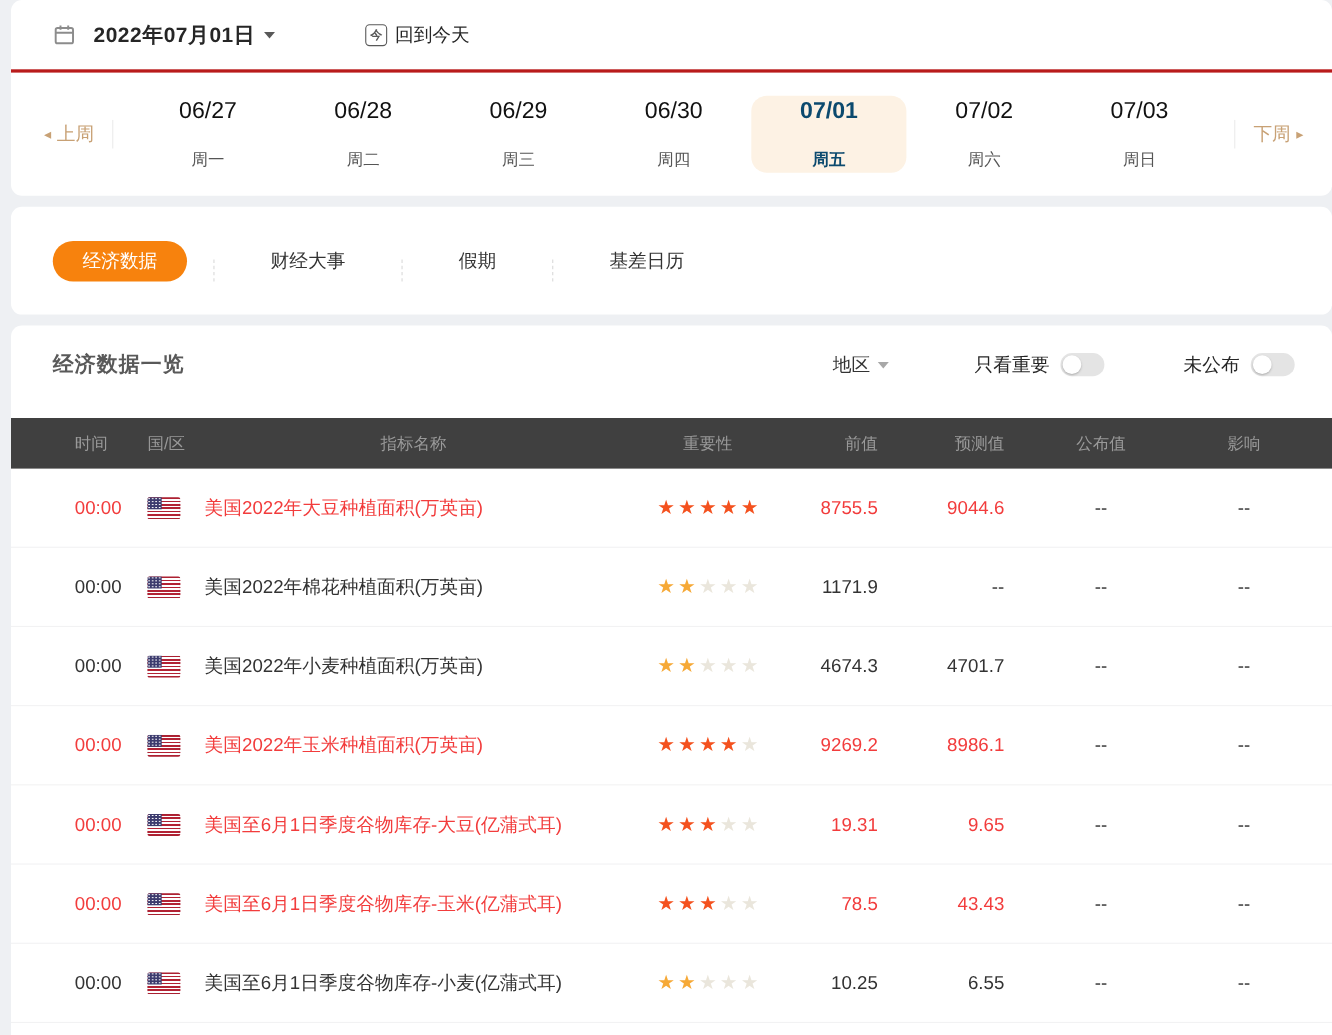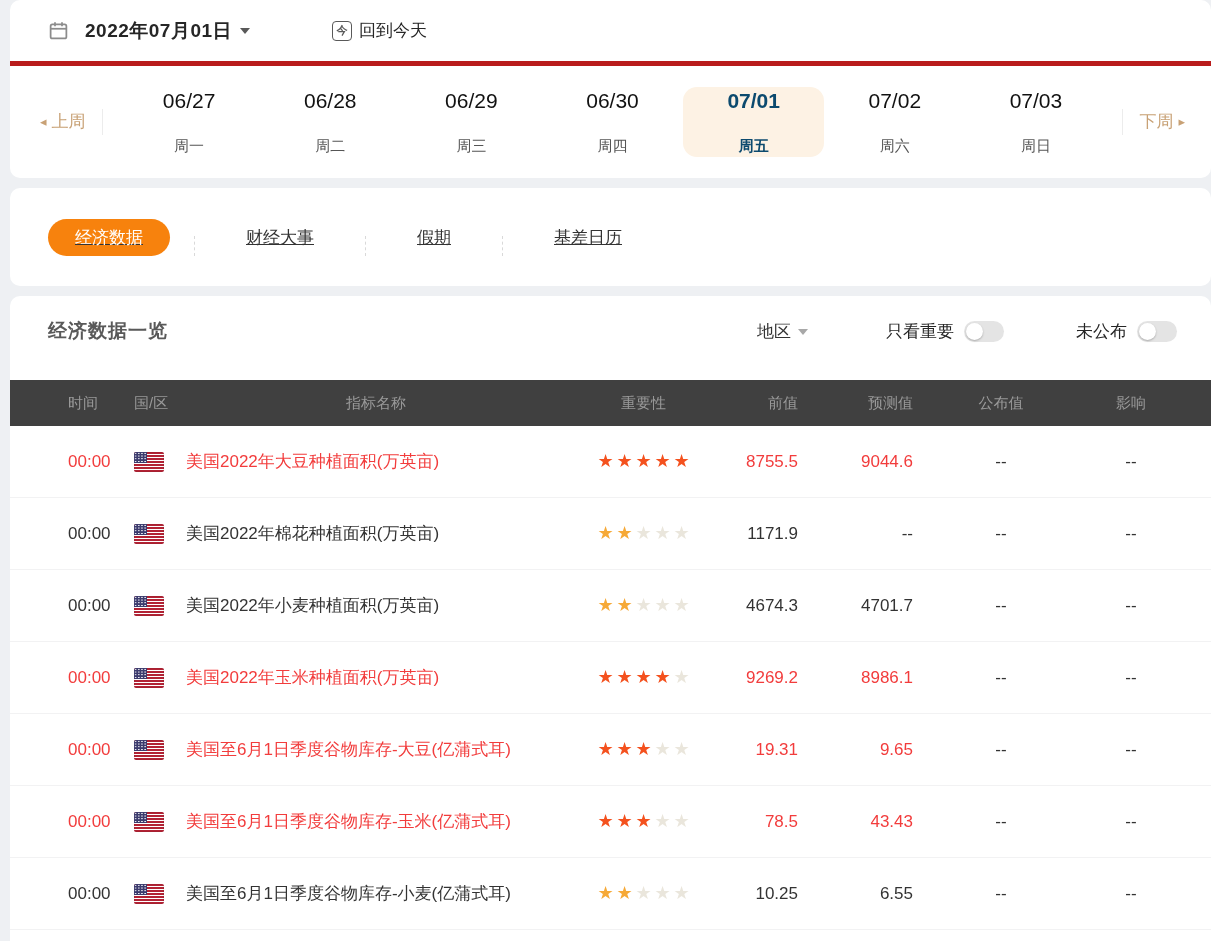--- a/index.html
+++ b/index.html
@@ -6,21 +6,21 @@
   html,body { width:1211px; height:941px; overflow:hidden; }
   body {
     background:#eef0f3;
     font-family:"Liberation Sans","DejaVu Sans",sans-serif;
     color:#333;
   }
   .card { background:#fff; border-radius:10px; margin-left:10px; }
 
   
   .card-top { height:178px; margin-bottom:10px; }
-  .topbar { height:66px; display:flex; align-items:center; padding-left:38px; border-bottom:5px solid #b91c1c; }
+  .topbar { height:66px; display:flex; align-items:center; padding-left:38px; border-bottom:3px solid #b91c1c; }
   .cal-icon { width:21px; height:21px; margin-right:16px; color:#8c8c8c; }
   .date-label { font-size:19px; font-weight:bold; color:#262626; letter-spacing:.5px; cursor:pointer; display:flex; align-items:center; }
   .caret { width:0; height:0; border-left:5px solid transparent; border-right:5px solid transparent; border-top:6px solid #595959; margin-left:8px; }
   .back-today { display:flex; align-items:center; margin-left:82px; cursor:pointer; }
   .today-icon { width:20px; height:20px; border:1.6px solid #595959; border-radius:4px; font-size:11px; color:#595959; display:flex; align-items:center; justify-content:center; margin-right:7px; font-weight:bold; }
   .back-today-label { font-size:17px; color:#262626; }
 
   .weekrow { height:111px; display:flex; align-items:center; padding:0 26px 0 30px; }
   .wk-btn { font-size:17px; color:#c8a175; cursor:pointer; display:flex; align-items:center; white-space:nowrap; }
   .wk-btn .tri { font-size:13px; }
@@ -138,21 +138,21 @@
       </div>
     <div class="vdiv"></div>
     <div class="wk-btn">
       <span>下周</span>
       <span class="tri right">▸</span>
     </div>
   </div>
 </div>
 
 <div class="card card-tabs">
-  <div style="display:flex;align-items:flex-end;text-decoration:underline;" id="tabs-row">
+  <div style="display:flex;align-items:flex-end;" id="tabs-row">
       <div class="tab-pill active">经济数据</div>
       <span class="tab-sep"></span>
       <div class="tab-pill">财经大事</div>
       <span class="tab-sep"></span>
       <div class="tab-pill">假期</div>
       <span class="tab-sep"></span>
       <div class="tab-pill">基差日历</div>
     </div>
 </div>
 

